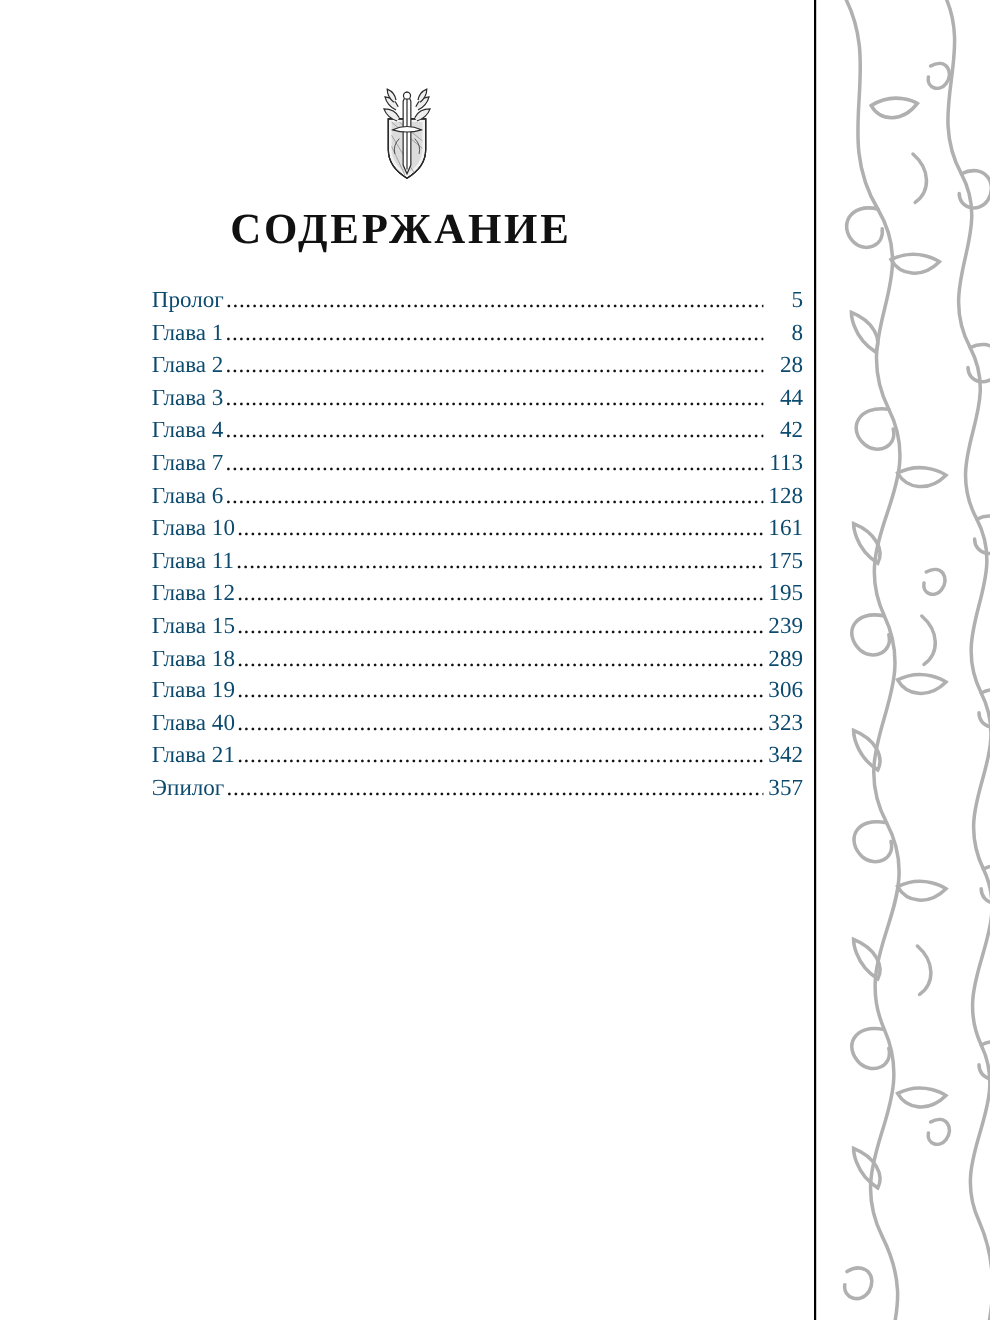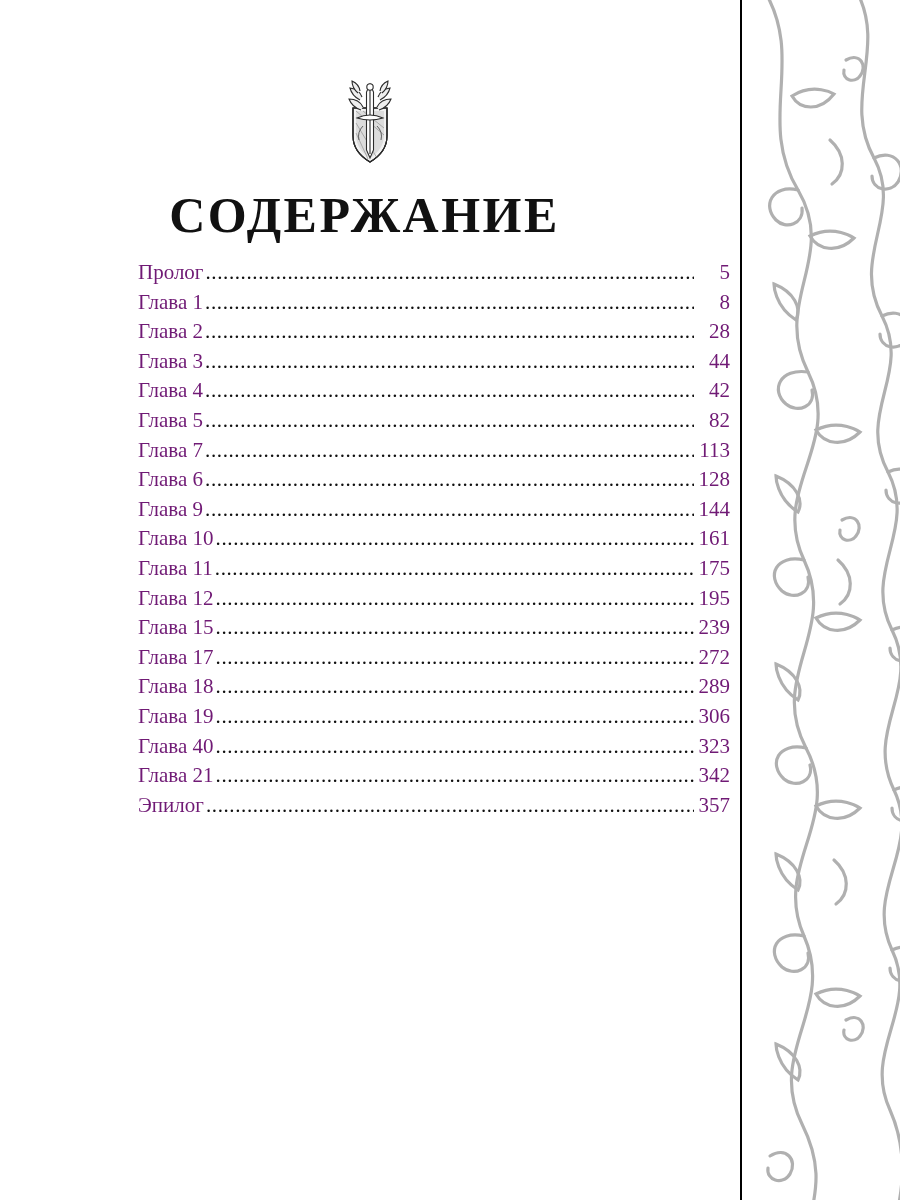--- a/index.html
+++ b/index.html
@@ -55,38 +55,38 @@
 
   
   .toc-title {
     position: absolute;
     top: 186px;
     left: 0;
     width: 729px;
     text-align: center;
     font-family: "Liberation Serif", serif;
     font-weight: bold;
-    font-size: 50px;
+    font-size: 39px;
     letter-spacing: 2.5px;
     color: #111111;
   }
 
   
   .toc-list {
     position: absolute;
     top: 258px;
     left: 138px;
     width: 592px;
   }
   .toc-row {
     display: flex;
     align-items: flex-end;
     font-size: 21px;
     line-height: 29.6px;
-    color: #701a75;
+    color: #0c4a6e;
     white-space: nowrap;
   }
   .toc-label {
     flex: 0 0 auto;
     padding-right: 2px;
   }
   .toc-leader {
     flex: 1 1 auto;
     overflow: hidden;
     position: relative;
@@ -174,44 +174,34 @@
       <span class="toc-leader"></span>
       <span class="toc-page">44</span>
     </div>
 
     <div class="toc-row">
       <span class="toc-label">Глава 4</span>
       <span class="toc-leader"></span>
       <span class="toc-page">42</span>
     </div>
 
-    <div class="toc-row">
-      <span class="toc-label">Глава 5</span>
-      <span class="toc-leader"></span>
-      <span class="toc-page">82</span>
-    </div>
 
 
     <div class="toc-row">
       <span class="toc-label">Глава 7</span>
       <span class="toc-leader"></span>
       <span class="toc-page">113</span>
     </div>
 
     <div class="toc-row">
       <span class="toc-label">Глава 6</span>
       <span class="toc-leader"></span>
       <span class="toc-page">128</span>
     </div>
 
-    <div class="toc-row">
-      <span class="toc-label">Глава 9</span>
-      <span class="toc-leader"></span>
-      <span class="toc-page">144</span>
-    </div>
 
     <div class="toc-row">
       <span class="toc-label">Глава 10</span>
       <span class="toc-leader"></span>
       <span class="toc-page">161</span>
     </div>
 
     <div class="toc-row">
       <span class="toc-label">Глава 11</span>
       <span class="toc-leader"></span>
@@ -226,25 +216,20 @@
 
 
 
     <div class="toc-row">
       <span class="toc-label">Глава 15</span>
       <span class="toc-leader"></span>
       <span class="toc-page">239</span>
     </div>
 
 
-    <div class="toc-row">
-      <span class="toc-label">Глава 17</span>
-      <span class="toc-leader"></span>
-      <span class="toc-page">272</span>
-    </div>
 
     <div class="toc-row">
       <span class="toc-label">Глава 18</span>
       <span class="toc-leader"></span>
       <span class="toc-page">289</span>
     </div>
 
     <div class="toc-row">
       <span class="toc-label">Глава 19</span>
       <span class="toc-leader"></span>

